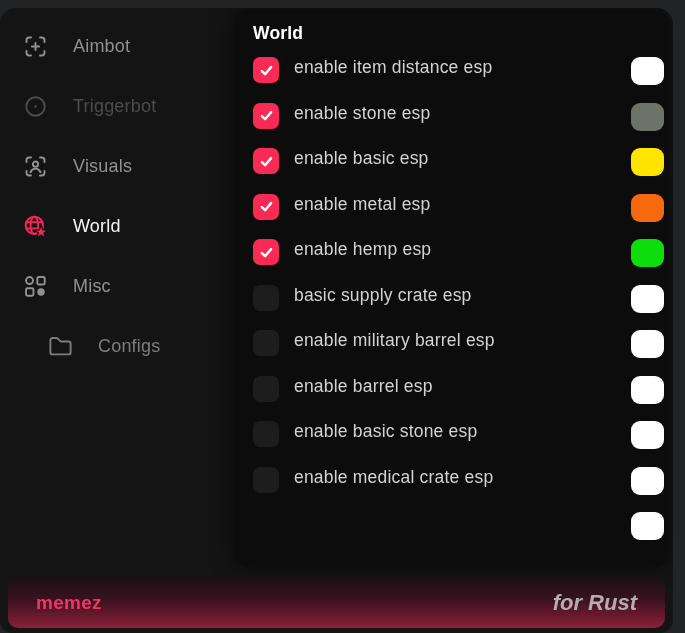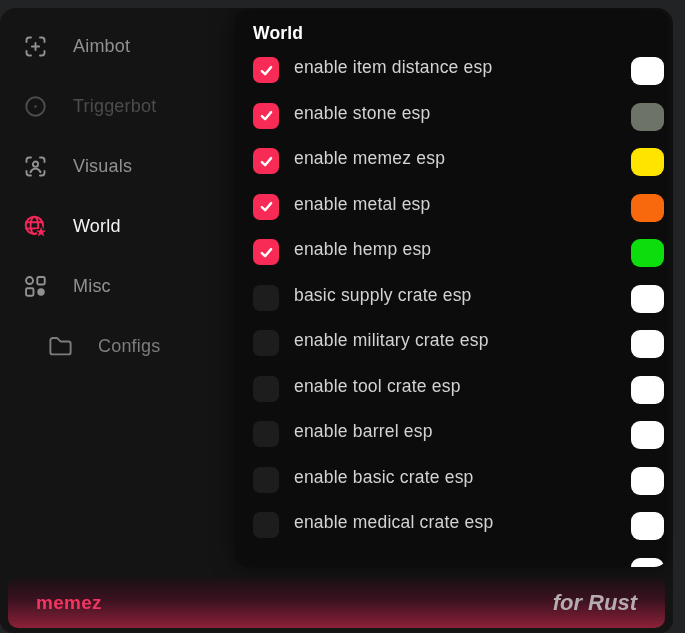--- a/index.html
+++ b/index.html
@@ -167,21 +167,21 @@
     </span>
     <span class="row-label">enable stone esp</span>
     <span class="swatch" style="background: rgb(110, 115, 104);"></span>
   </div>
           <div class="row">
     <span class="checkbox checked">
       <svg viewBox="0 0 24 24" fill="none" stroke="#ffffff" stroke-width="3.4" stroke-linecap="round" stroke-linejoin="round">
         <polyline points="5.5 12.8 10 17.2 18.5 7.2"></polyline>
       </svg>
     </span>
-    <span class="row-label">enable memez esp</span>
+    <span class="row-label">enable basic esp</span>
     <span class="swatch" style="background: rgb(255, 228, 0);"></span>
   </div>
           <div class="row">
     <span class="checkbox checked">
       <svg viewBox="0 0 24 24" fill="none" stroke="#ffffff" stroke-width="3.4" stroke-linecap="round" stroke-linejoin="round">
         <polyline points="5.5 12.8 10 17.2 18.5 7.2"></polyline>
       </svg>
     </span>
     <span class="row-label">enable metal esp</span>
     <span class="swatch" style="background: rgb(248, 105, 13);"></span>
@@ -199,42 +199,35 @@
     <span class="checkbox">
       
     </span>
     <span class="row-label">basic supply crate esp</span>
     <span class="swatch" style="background: rgb(255, 255, 255);"></span>
   </div>
           <div class="row">
     <span class="checkbox">
       
     </span>
-    <span class="row-label">enable military crate esp</span>
-    <span class="swatch" style="background: rgb(255, 255, 255);"></span>
-  </div>
-          <div class="row">
-    <span class="checkbox">
-      
-    </span>
-    <span class="row-label">enable tool crate esp</span>
+    <span class="row-label">enable military barrel esp</span>
     <span class="swatch" style="background: rgb(255, 255, 255);"></span>
   </div>
           <div class="row">
     <span class="checkbox">
       
     </span>
     <span class="row-label">enable barrel esp</span>
     <span class="swatch" style="background: rgb(255, 255, 255);"></span>
   </div>
           <div class="row">
     <span class="checkbox">
       
     </span>
-    <span class="row-label">enable basic crate esp</span>
+    <span class="row-label">enable basic stone esp</span>
     <span class="swatch" style="background: rgb(255, 255, 255);"></span>
   </div>
           <div class="row">
     <span class="checkbox">
       
     </span>
     <span class="row-label">enable medical crate esp</span>
     <span class="swatch" style="background: rgb(255, 255, 255);"></span>
   </div>
           <div class="row">

